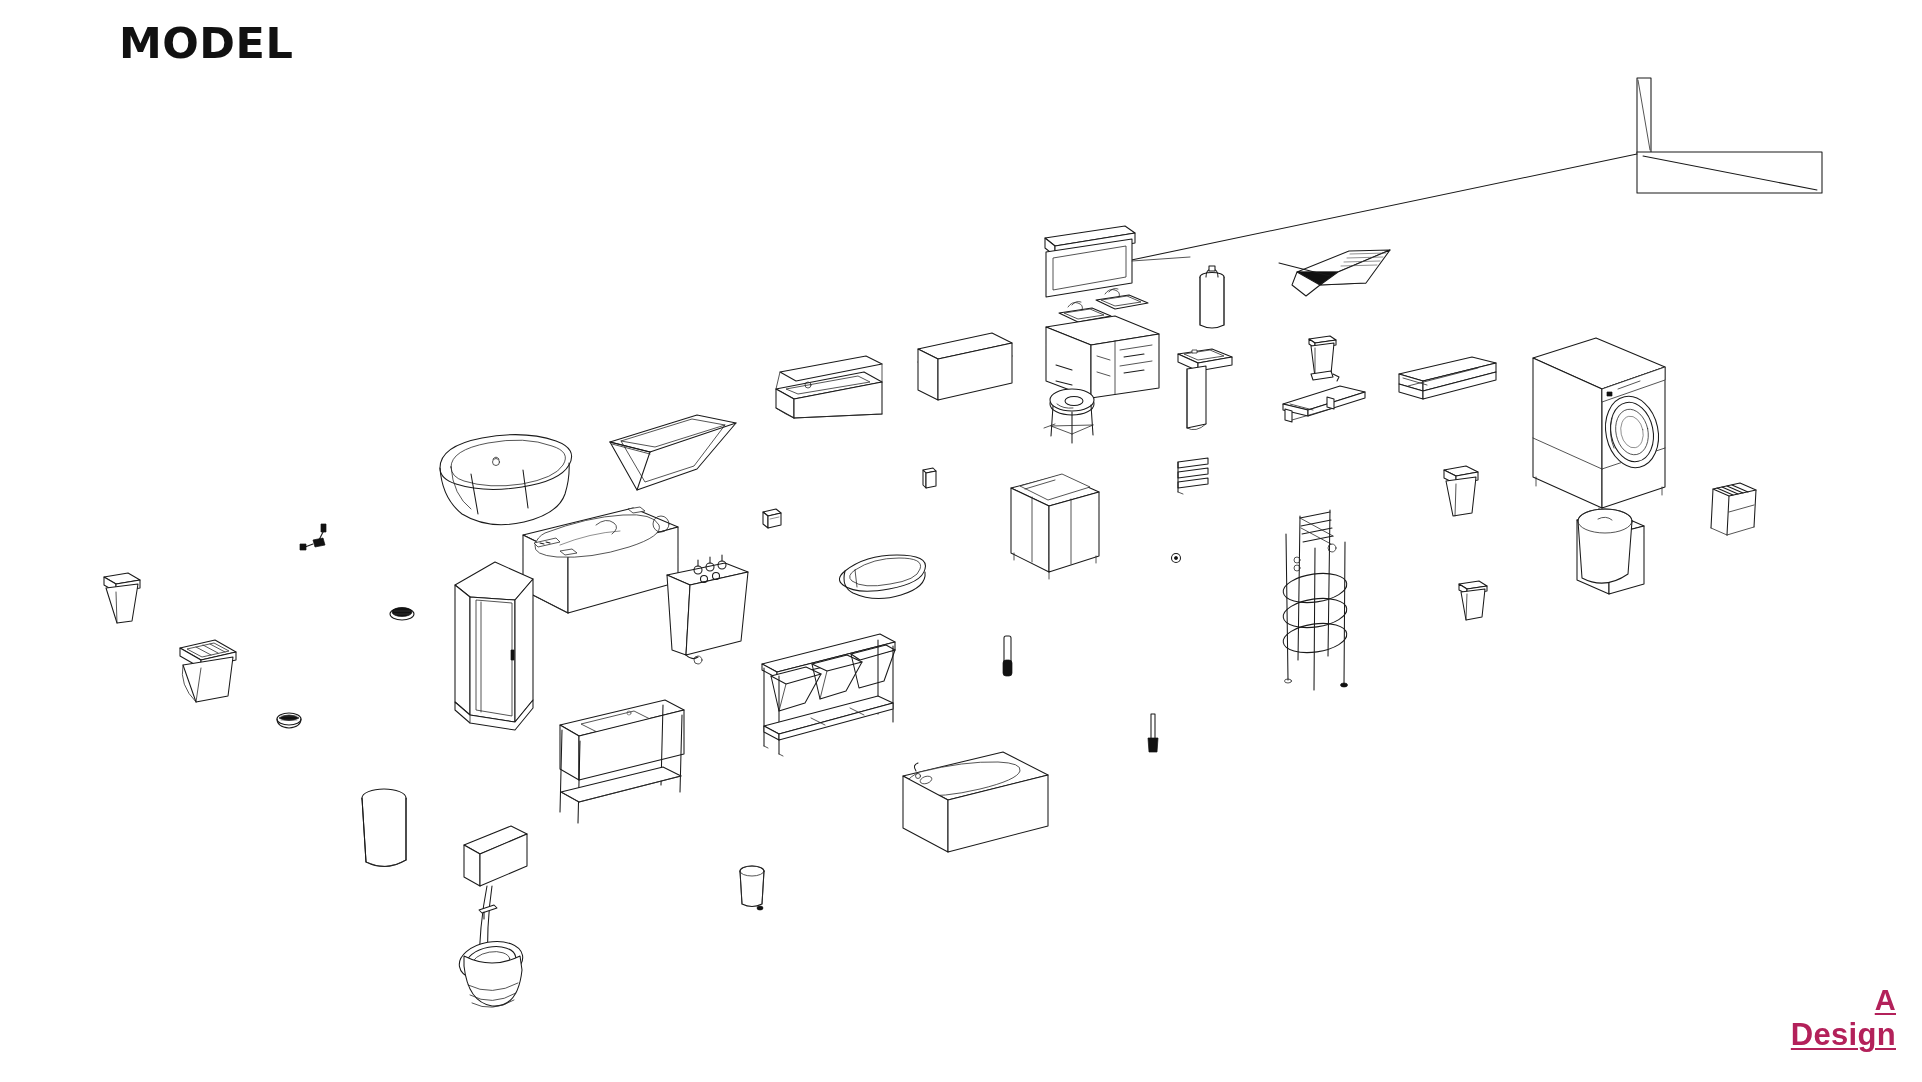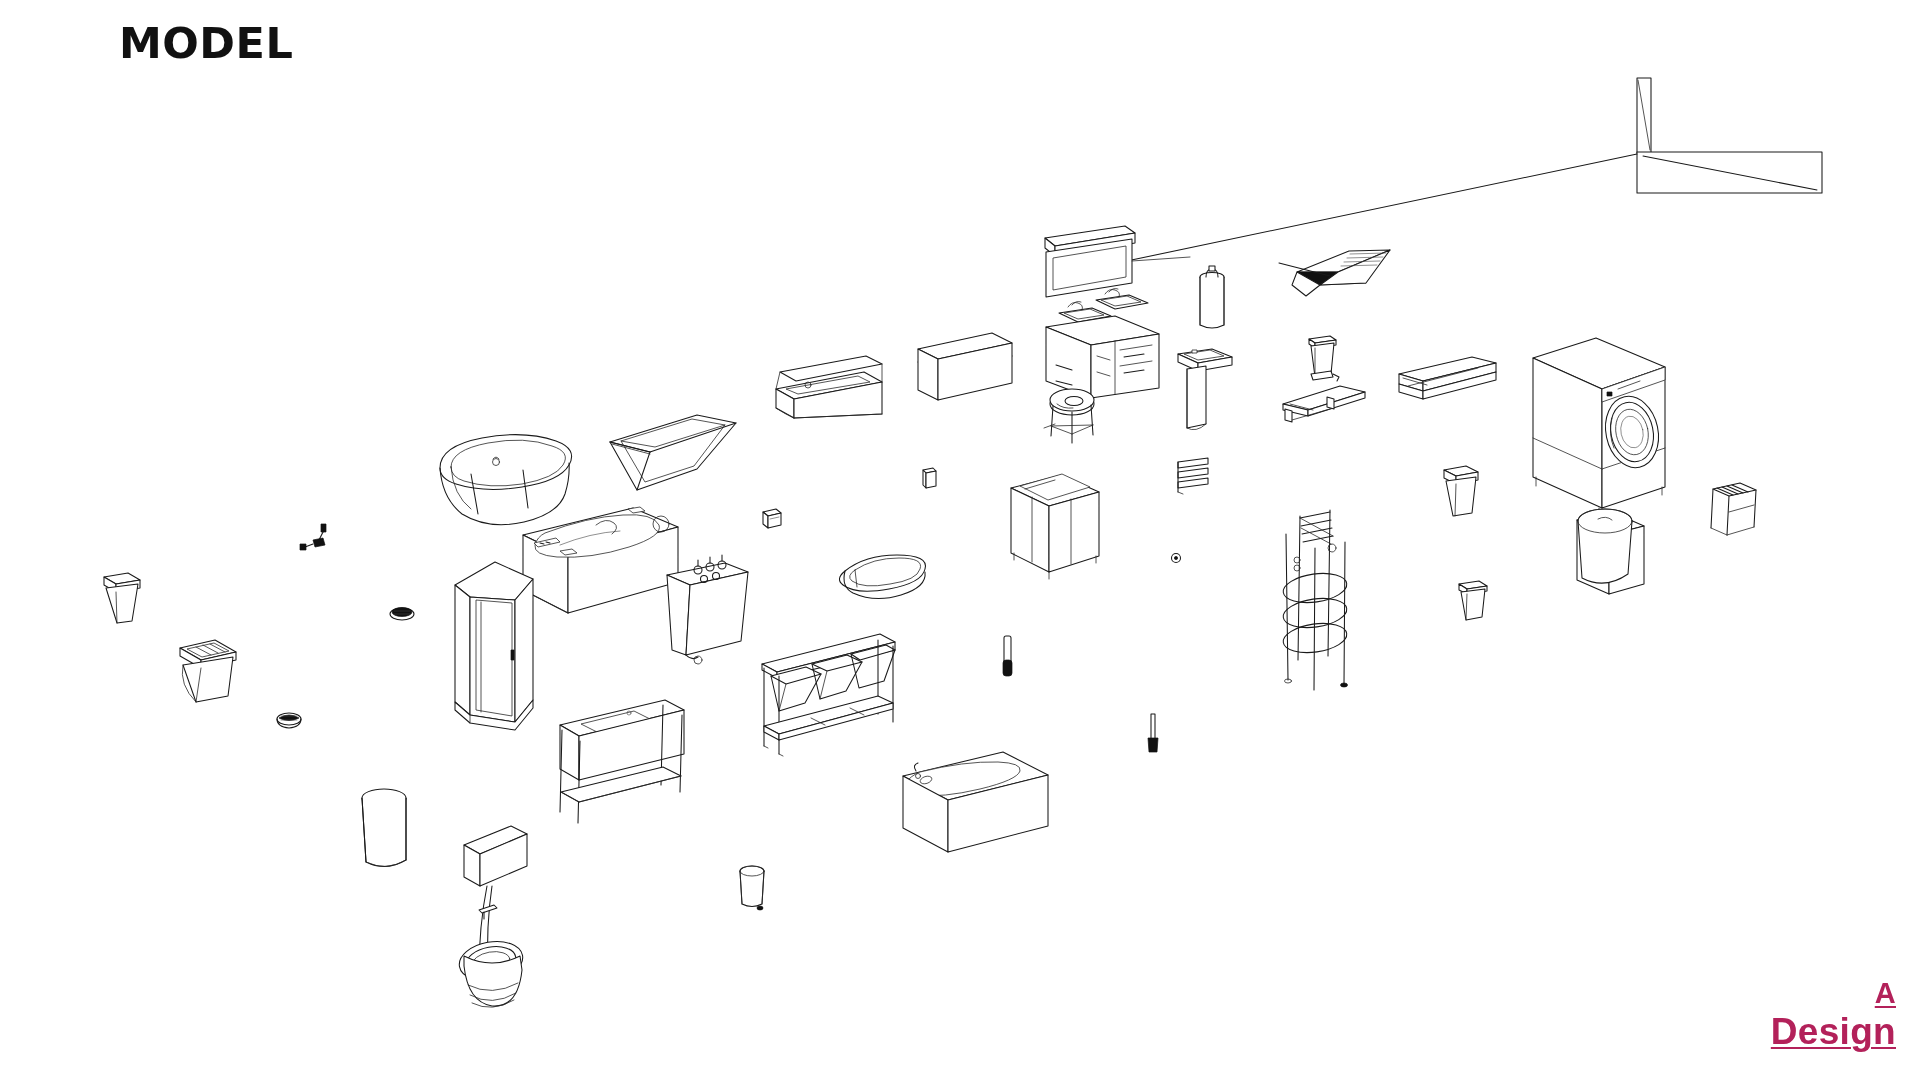--- a/index.html
+++ b/index.html
@@ -53,21 +53,21 @@
     font-family: "Liberation Sans", sans-serif;
     font-weight: 700;
     font-size: 31px;
     color: #b3215a;
     text-decoration: underline;
     text-decoration-thickness: 2px;
     text-underline-offset: 3px;
     letter-spacing: 0.3px;
   }
   #brand-logo .logo-a { font-size: 29px; }
-  #brand-logo .logo-word { font-size: 37px; }
+  #brand-logo .logo-word { font-size: 31px; }
 
   
   #model-viewport {
     position: absolute;
     left: 0;
     top: 0;
     width: 1922px;
     height: 1082px;
   }
   svg.line-art {

